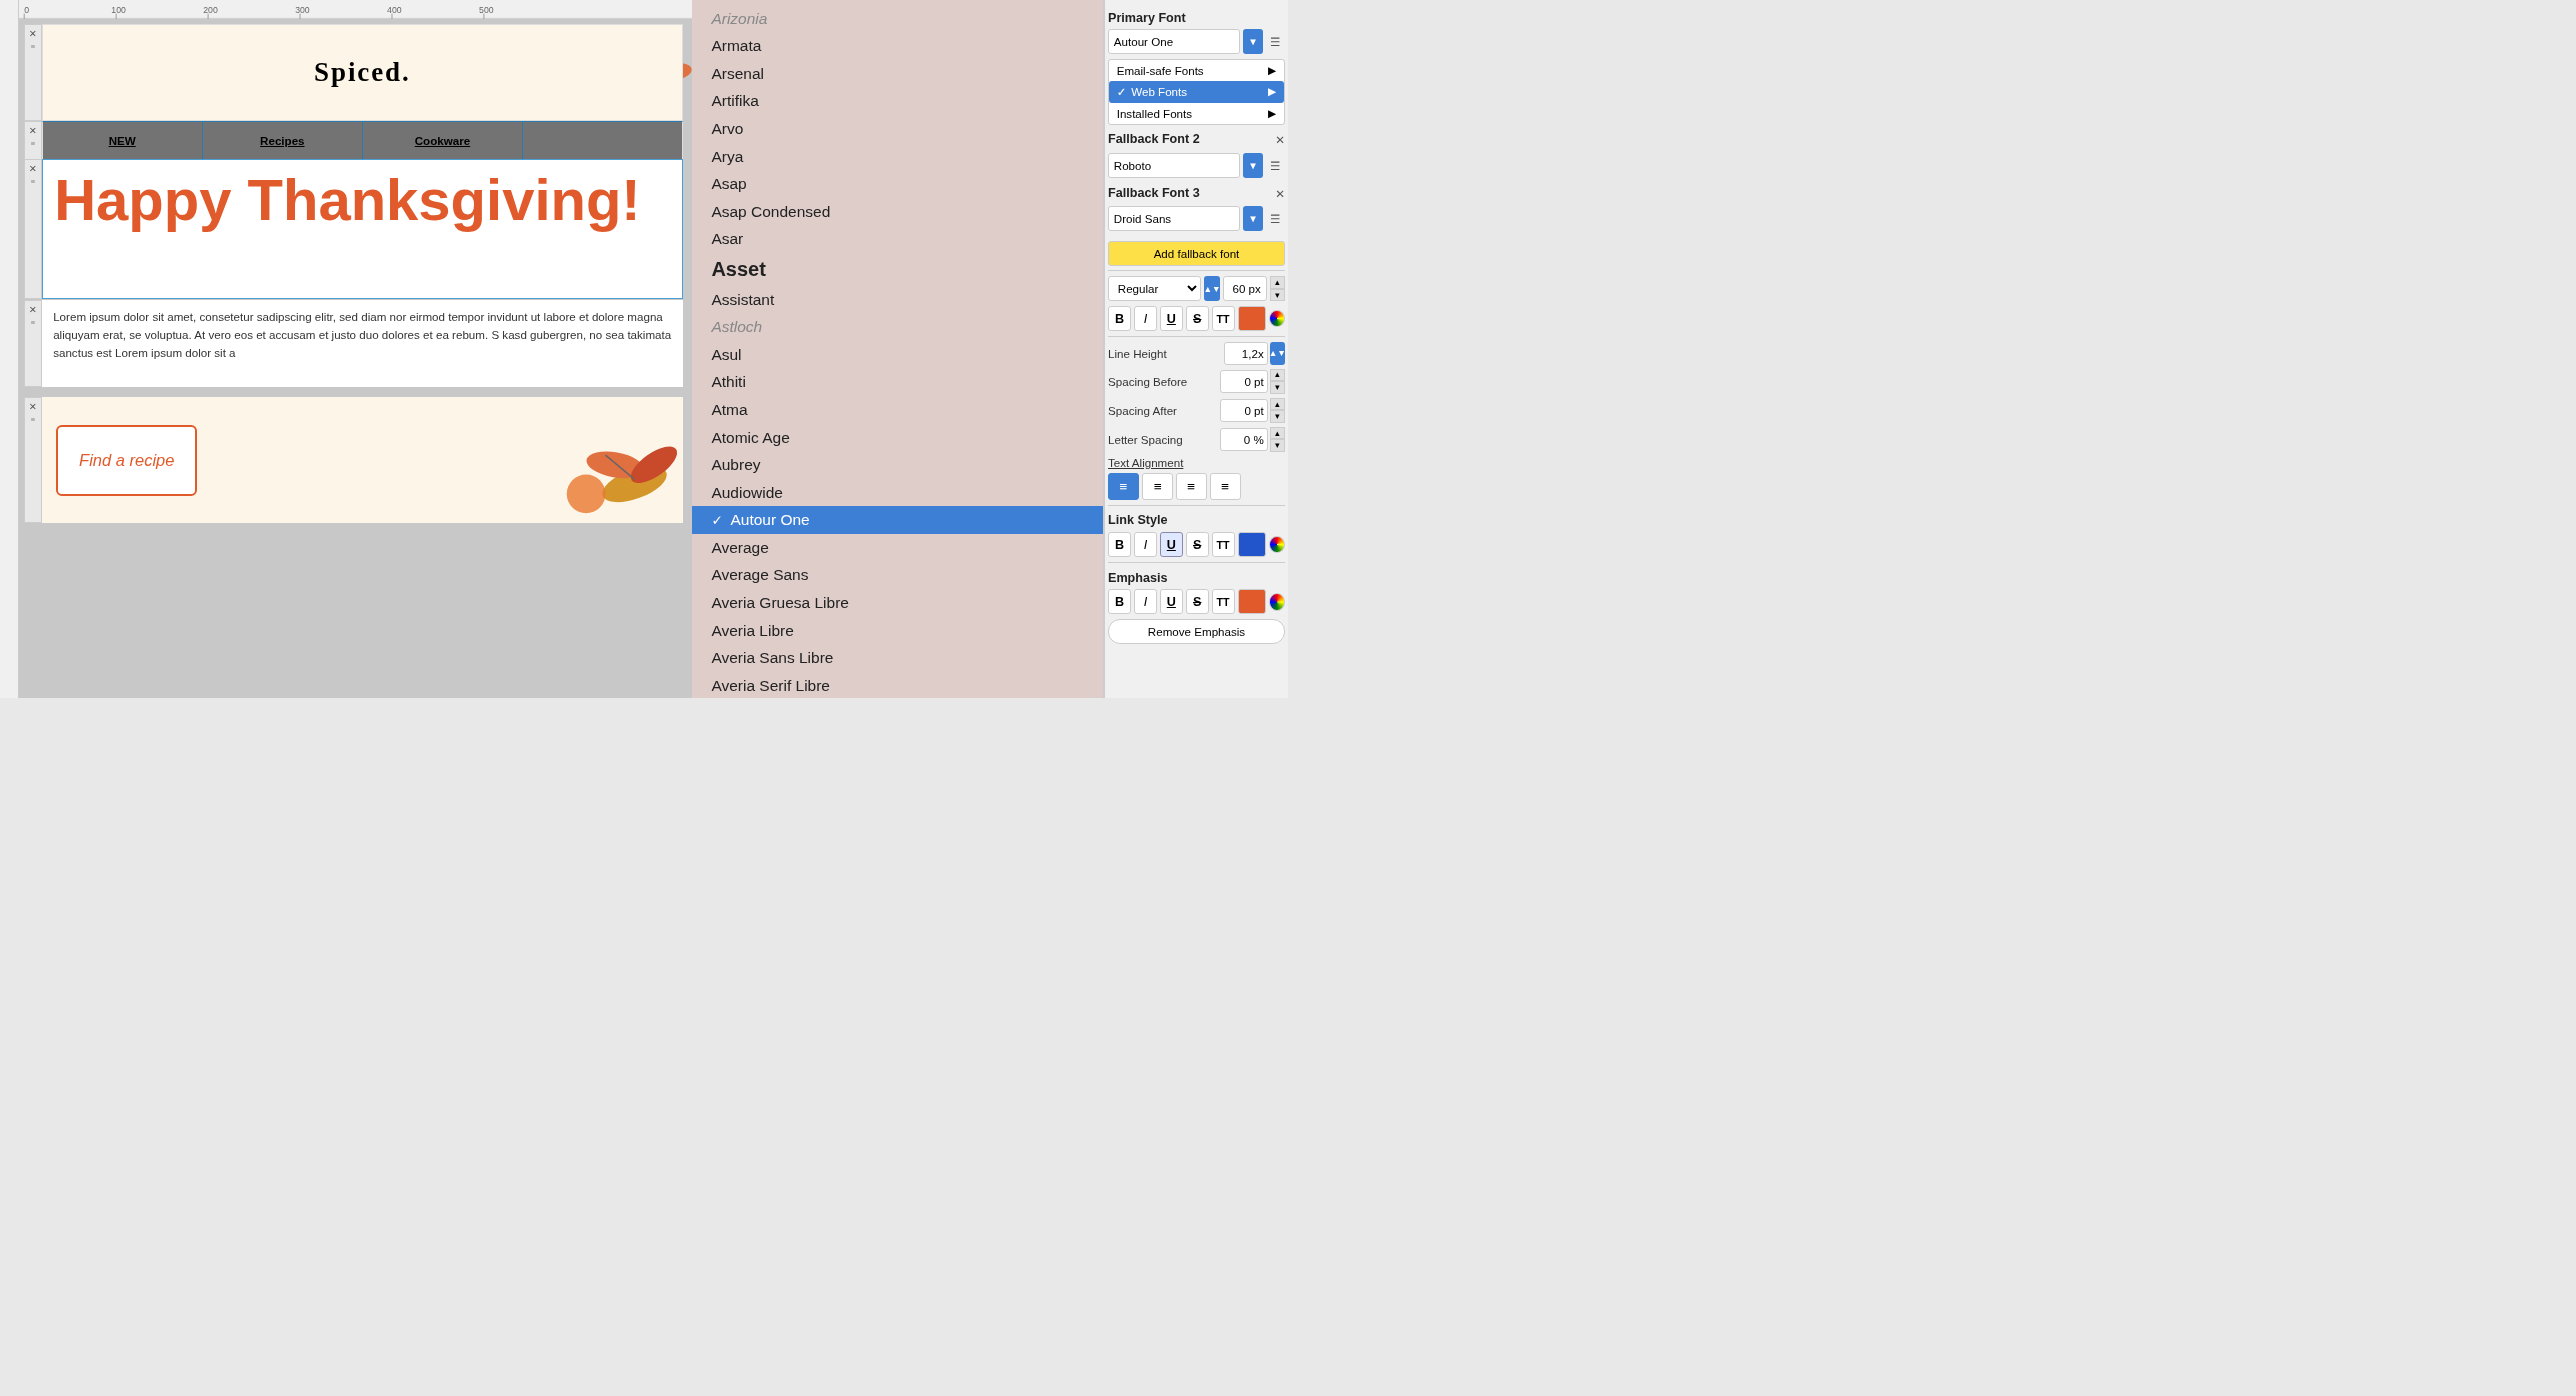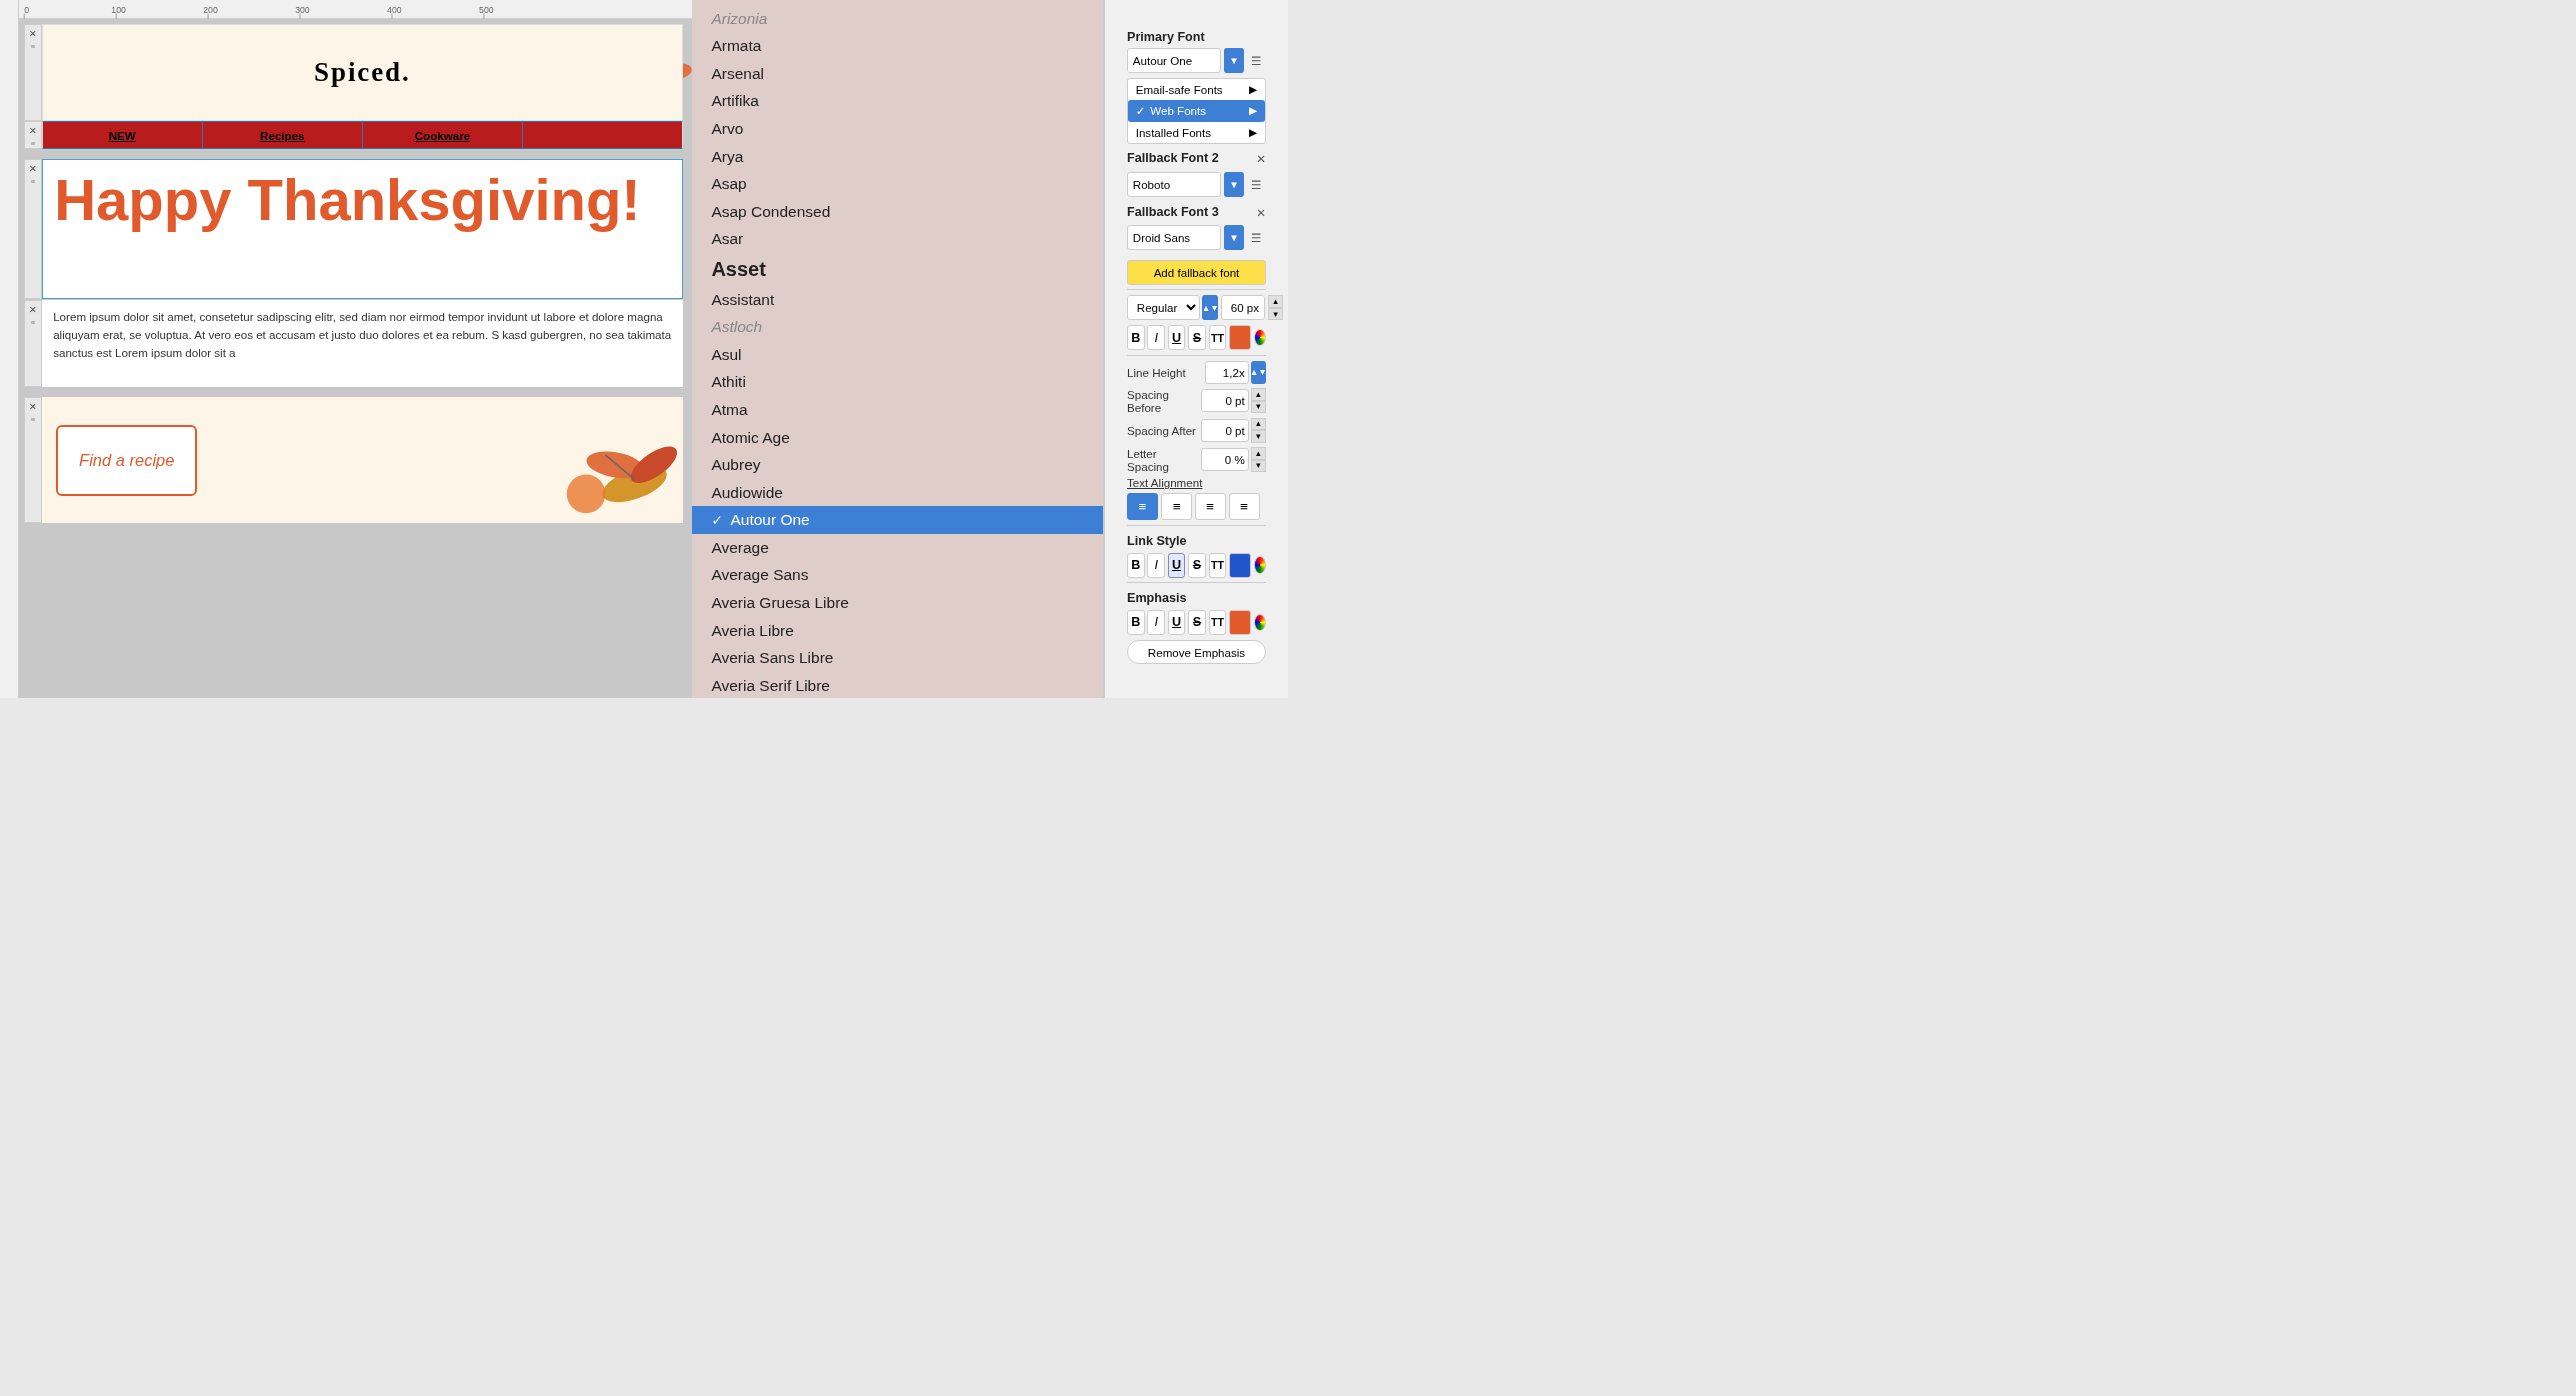--- a/index.html
+++ b/index.html
@@ -91,21 +91,21 @@
     .font-item.italic-style { font-style: italic; color: #888; }
     .font-item.bold-style { font-weight: bold; }
 
     
     #right-panel {
       width: 184px;
       height: 698px;
       background: #f0f0f0;
       border-left: 1px solid #ccc;
       overflow-y: auto;
-      padding: 22px;
+      padding: 3px;
       flex-shrink: 0;
     }
 
     .panel-section-title {
       font-size: 12.6px;
       font-weight: 600;
       color: #222;
       margin-bottom: 4.8px;
       margin-top: 7.7px;
     }
@@ -398,21 +398,21 @@
       <div style="flex:1;background:#fdf6e8;height:97px;display:flex;align-items:center;justify-content:center;border:1px solid #ddd;">
         <span style="font-family:Georgia,serif;font-size:27px;font-weight:bold;letter-spacing:1.9px;">Spiced.</span>
       </div>
     </div>
 
     <div style="position:absolute;top:102px;left:4.8px;width:659px;display:flex;align-items:stretch;">
       <div style="width:17.4px;display:flex;flex-direction:column;align-items:center;gap:2.9px;padding-top:2.9px;background:#e8e8e8;border:1px solid #ccc;">
         <span style="font-size:9.7px;cursor:pointer;color:#555;">✕</span>
         <span style="font-size:7.7px;color:#888;">≡</span>
       </div>
-      <div style="flex:1;height:28px;background:#b91c1c;border-top:1.9px solid #2a7aad;border-bottom:1.9px solid #2a7aad;border-left:1px solid #ddd;border-right:1px solid #ddd;display:flex;">
+      <div style="flex:1;height:39px;background:#737373;border-top:1.9px solid #2a7aad;border-bottom:1.9px solid #2a7aad;border-left:1px solid #ddd;border-right:1px solid #ddd;display:flex;">
         <div style="flex:1;display:flex;align-items:center;justify-content:center;border-right:1px solid #2a7aad;font-weight:bold;font-size:11.6px;text-decoration:underline;cursor:pointer;">
           <span>NEW</span>
         </div>
         <div style="flex:1;display:flex;align-items:center;justify-content:center;border-right:1px solid #2a7aad;font-weight:bold;font-size:11.6px;text-decoration:underline;cursor:pointer;">
           <span>Recipes</span>
         </div>
         <div style="flex:1;display:flex;align-items:center;justify-content:center;border-right:1px solid #2a7aad;font-weight:bold;font-size:11.6px;text-decoration:underline;cursor:pointer;">
           <span>Cookware</span>
         </div>
         <div style="flex:1;display:flex;align-items:center;justify-content:center;font-weight:bold;font-size:11.6px;cursor:pointer;"></div>

